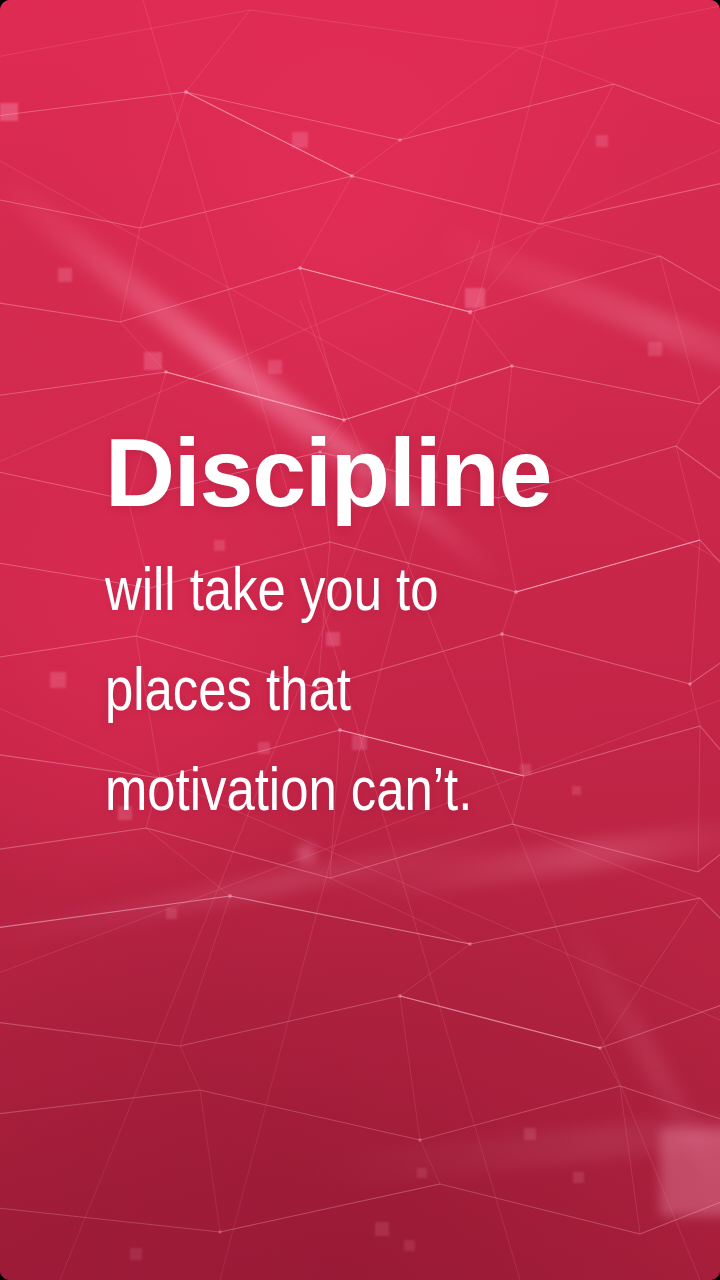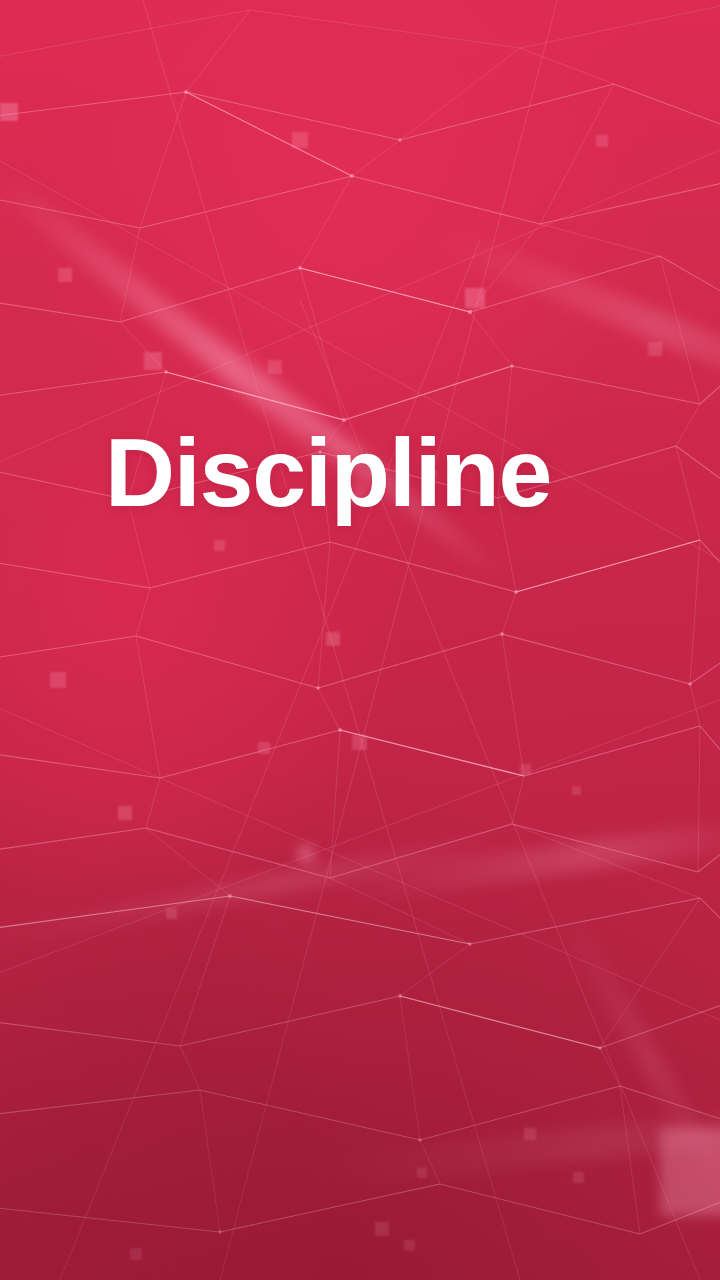--- a/index.html
+++ b/index.html
@@ -11,20 +11,21 @@
   body {
     font-family: "Liberation Sans", sans-serif;
   }
 
   .card {
     position: relative;
     width: 720px;
     height: 1280px;
     overflow: hidden;
     background: #c62448;
+    border-radius: 10px;
   }
 
   
   .bg-base {
     position: absolute;
     inset: 0;
     background:
       radial-gradient(ellipse 70% 45% at 48% 14%, #e12d56 0%, rgba(225,45,86,0) 62%),
       radial-gradient(ellipse 60% 40% at 18% 46%, #d92a51 0%, rgba(217,42,81,0) 65%),
       linear-gradient(176deg, #df2b53 0%, #d22a4e 26%, #c52548 54%, #b62342 78%, #a91f3c 100%);
@@ -325,15 +326,20 @@
       <div class="sq soft" style="left: 375px; top: 1222px; width: 14px; height: 14px; opacity: 0.42;"></div>
       <div class="sq soft" style="left: 404px; top: 1240px; width: 11px; height: 11px; opacity: 0.38;"></div>
       <div class="sq soft" style="left: 130px; top: 1248px; width: 12px; height: 12px; opacity: 0.36;"></div>
       <div class="sq glow" style="left: 660px; top: 1128px; width: 88px; height: 88px; opacity: 0.5;"></div>
     </div>
 
   <div class="bg-vignette"></div>
 
   <div class="quote">
     <h1 class="headline">Discipline</h1>
+    <ul class="bodylines">
+      <li class="bodyline">will take you to</li>
+      <li class="bodyline">places that</li>
+      <li class="bodyline">motivation can’t.</li>
+    </ul>
   </div>
 
 </div>
 
 </body></html>

